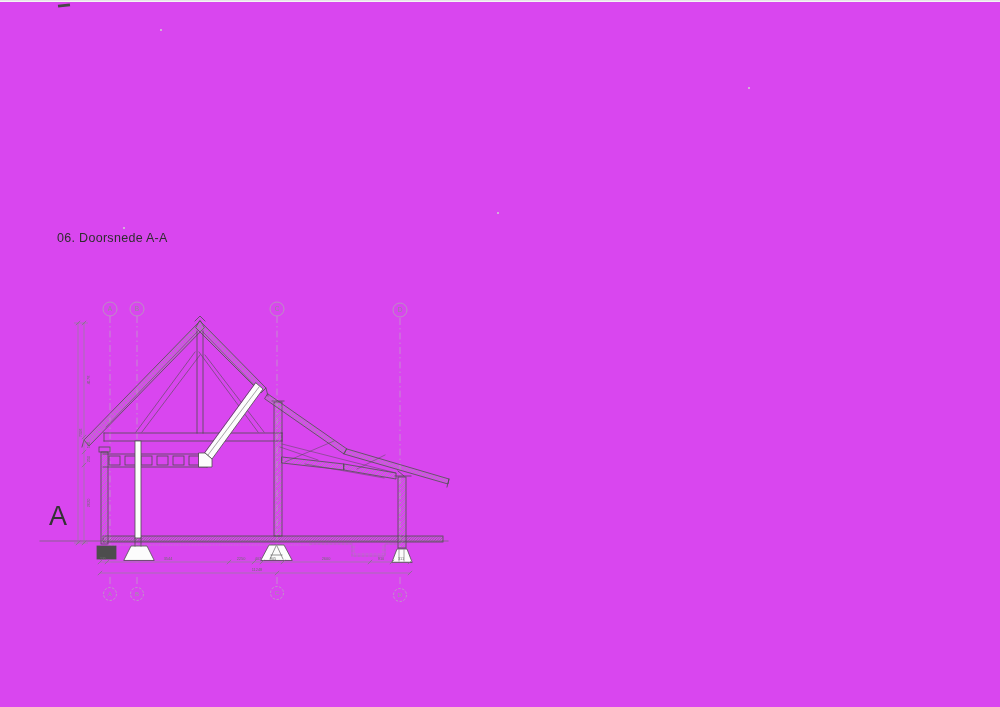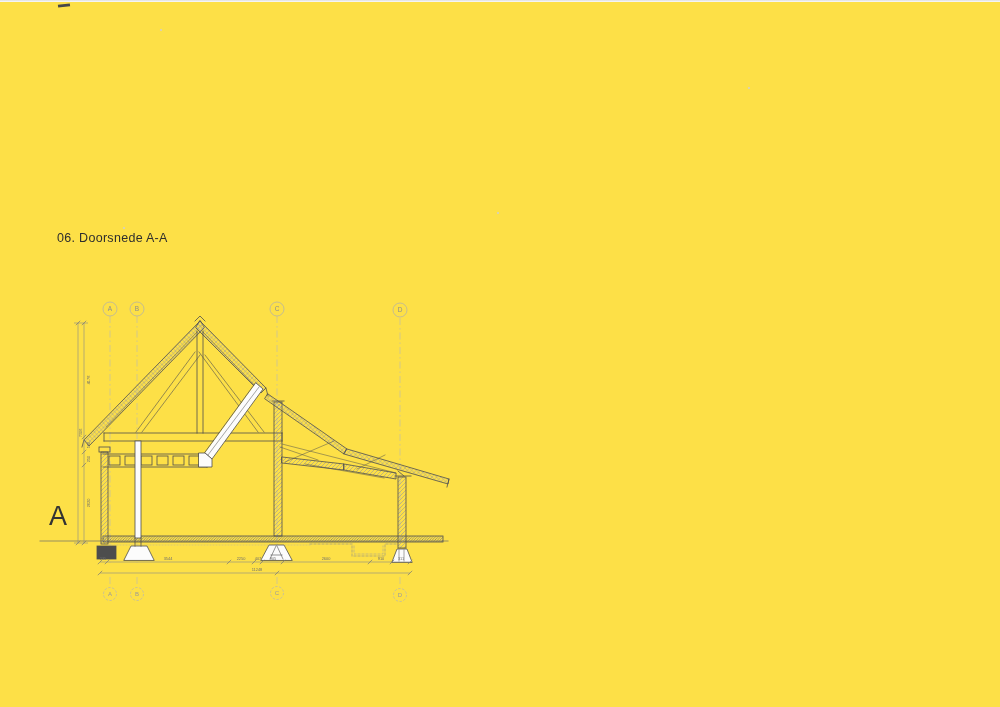--- a/index.html
+++ b/index.html
@@ -1,17 +1,17 @@
 <!DOCTYPE html>
 <html><head>
 <meta charset="utf-8">
 <style>
   html,body{margin:0;padding:0;background:#ffffff;}
   .page{
-    position:relative;width:1000px;height:707px;background:#fde047;
+    position:relative;width:1000px;height:707px;background:#d946ef;
     overflow:hidden;font-family:"Liberation Sans",sans-serif;
   }
   .scan-edge{position:absolute;top:0;left:0;width:100%;height:2px;
     background:linear-gradient(#dedede,#fbfbfb);}
   .drawing-title{position:absolute;left:57px;top:231px;font-size:12.5px;
     color:#2e2e2e;letter-spacing:.3px;}
   .section-letter{position:absolute;left:49px;top:501px;font-size:27px;color:#333;}
   .speck{position:absolute;border-radius:50%;background:#cfcfcf;}
   .mark{position:absolute;background:#474747;transform:rotate(-6deg);}
   svg{position:absolute;left:0;top:0;}

